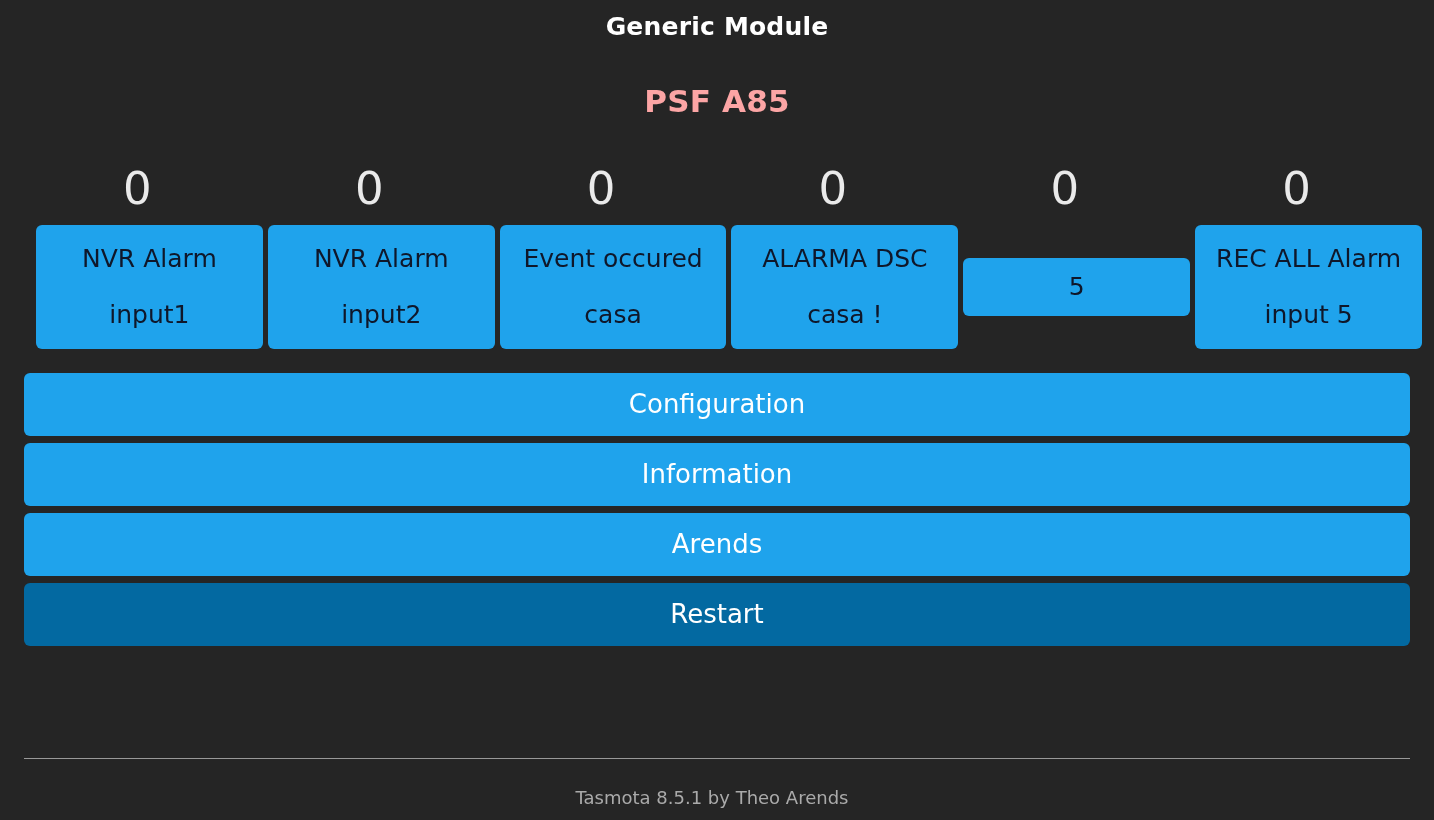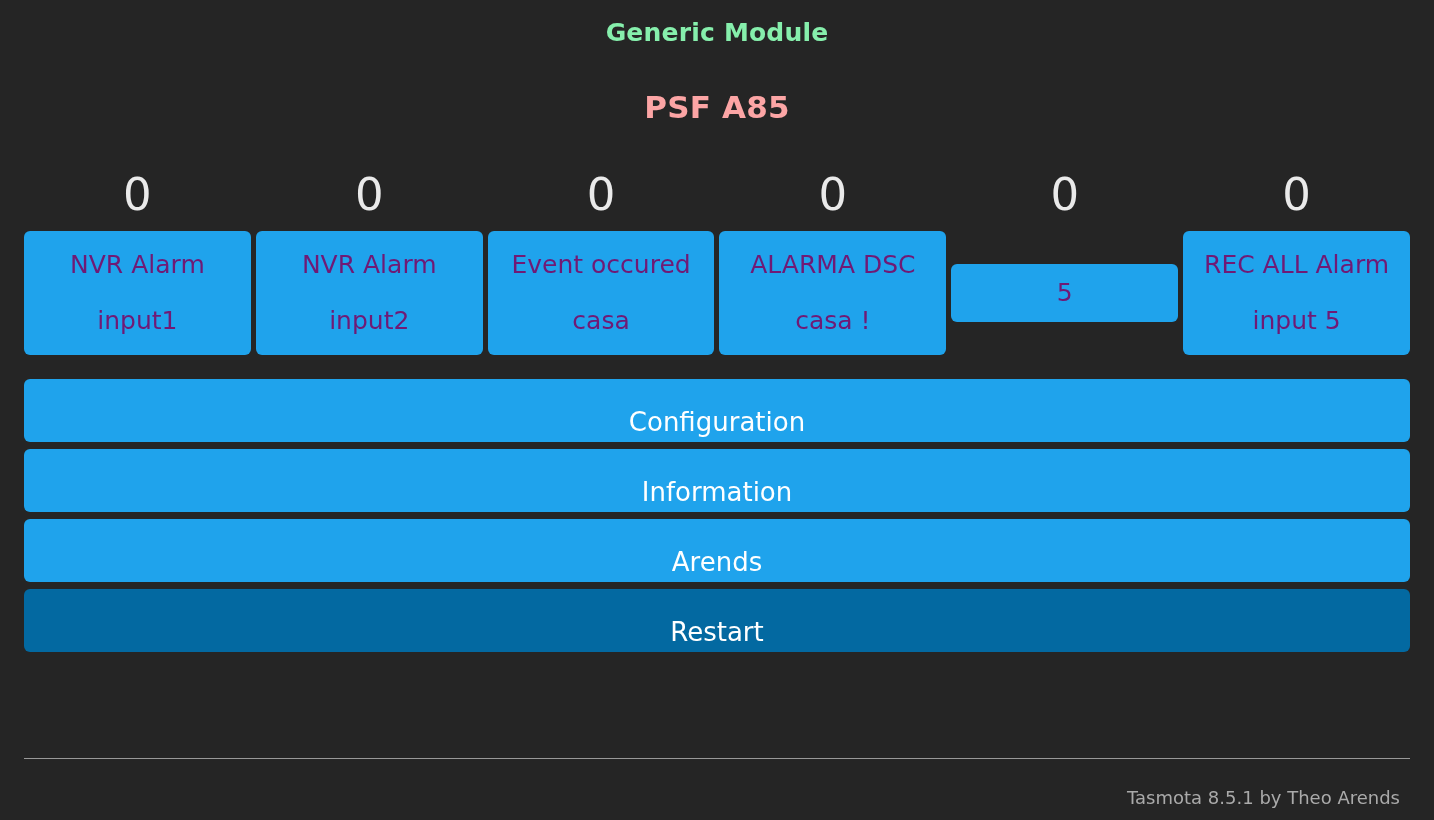--- a/index.html
+++ b/index.html
@@ -26,22 +26,22 @@
     align-items: stretch;
   }
 
   
   .header {
     text-align: center;
   }
   .module-title {
     font-size: 25px;
     font-weight: bold;
-    color: #86efac;
-    padding-top: 18px;
+    color: #ffffff;
+    padding-top: 12px;
     letter-spacing: 0.2px;
   }
   .device-name {
     font-size: 31px;
     font-weight: bold;
     color: #fca5a5;
     padding-top: 42px;
     letter-spacing: 0.2px;
   }
 
@@ -64,36 +64,37 @@
   .toggle-row {
     display: grid;
     grid-template-columns: repeat(6, 1fr);
     column-gap: 5px;
     margin-top: 10px;
     height: 124px;
     align-items: center;
   }
   .toggle-btn {
     background: #1fa3ec;
-    color: #701a75;
+    color: #0f172a;
     border: none;
     border-radius: 6px;
     width: 100%;
     height: 124px;
     font-family: "DejaVu Sans", "Liberation Sans", sans-serif;
     font-size: 25px;
     line-height: 1.35;
     cursor: pointer;
     display: flex;
     flex-direction: column;
     align-items: center;
     justify-content: center;
     padding: 4px 10px;
     text-align: center;
     overflow: hidden;
+    margin-left: 12px;
   }
   .toggle-btn .ln { display: block; }
   .toggle-btn .ln + .ln { margin-top: 22px; }
   .toggle-btn.single-line {
     height: 58px;
   }
 
   
   .menu {
     margin-top: 24px;
@@ -107,39 +108,39 @@
     height: 63px;
     border: none;
     border-radius: 6px;
     background: #1fa3ec;
     color: #ffffff;
     font-family: "DejaVu Sans", "Liberation Sans", sans-serif;
     font-size: 26px;
     cursor: pointer;
     text-align: center;
     line-height: 63px;
-    padding: 12px;
+    padding: 0;
   }
   .menu-btn.danger {
     background: #0369a1;
   }
 
   
   .footer {
     margin-top: auto;
     padding-bottom: 12px;
   }
   .footer-rule {
     height: 1px;
     background: #999999;
     width: 100%;
     margin-bottom: 10px;
   }
   .footer-text {
-    text-align: right;
+    text-align: center;
     font-size: 18px;
     color: #aaaaaa;
     padding-right: 10px;
     margin-top: 28px;
   }
 </style>
 </head>
 <body>
 
 <div class="page">

